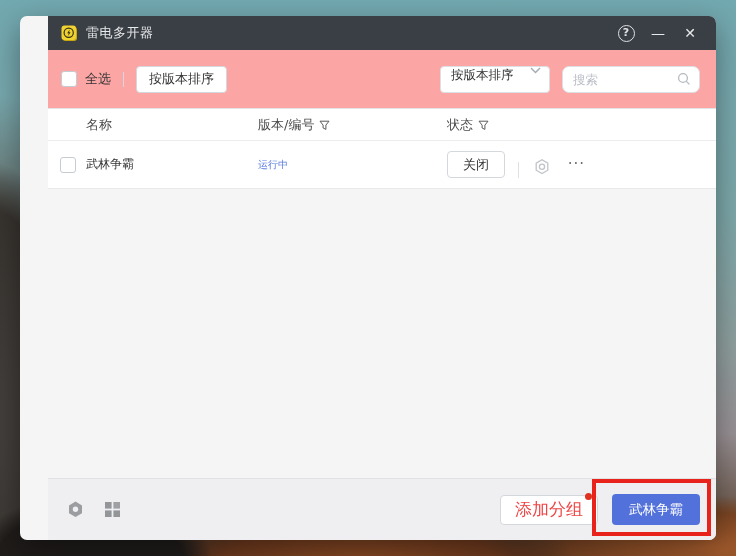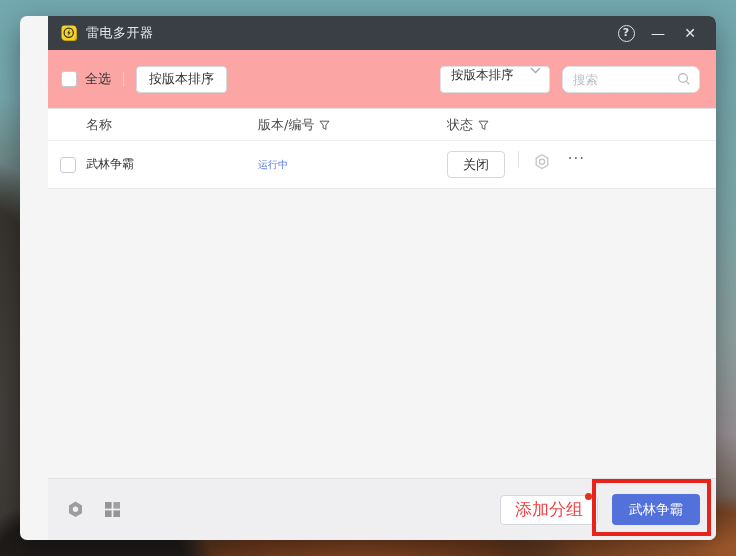--- a/index.html
+++ b/index.html
@@ -74,21 +74,21 @@
   }
   .th{ font-size:13px; color:#4a4a4a; display:flex; align-items:center; gap:5px; }
   .funnel{ margin-top:1px; }
 
   .trow{
     height:48px; background:#fff; border-bottom:1px solid #e9e9eb; flex:0 0 auto;
   }
   .cell-name{ font-size:12px; color:#333; }
   .cell-version{ font-size:13px; color:#333; display:flex; gap:10px; }
   .cell-status{ font-size:10px; }
-  .cell-ops{ display:flex; align-items:flex-start; gap:13px; }
+  .cell-ops{ display:flex; align-items:flex-end; gap:13px; }
   .btn-close{
     width:60px; height:27px; background:#fff; border:1px solid #d4d7dc; border-radius:4px;
     font-size:13px; color:#333; display:flex; align-items:center; justify-content:center; cursor:pointer;
   }
   .ops-divider{ width:1px; height:16px; background:#e0e0e2; }
   .icon-btn{ display:flex; align-items:center; justify-content:center; width:22px; height:22px; cursor:pointer; }
   .dots{ color:#6d6d6d; font-size:15px; letter-spacing:1px; line-height:10px; padding-bottom:6px; }
 
   .list-rest{ flex:1; background:#f5f5f6; }
 

